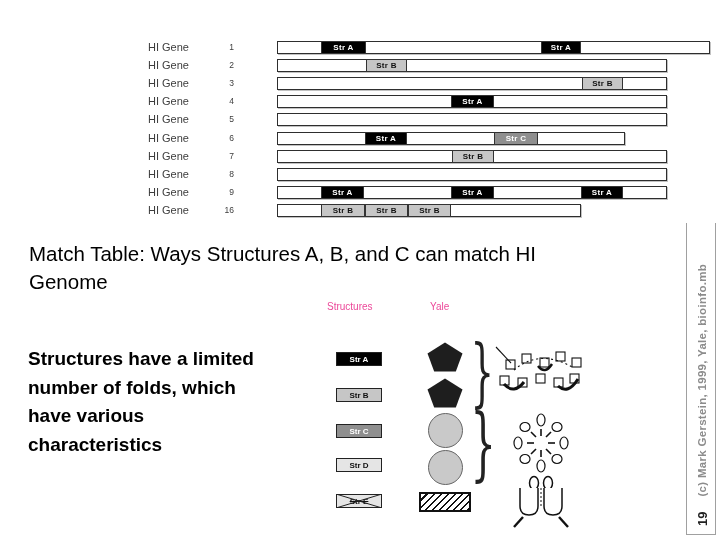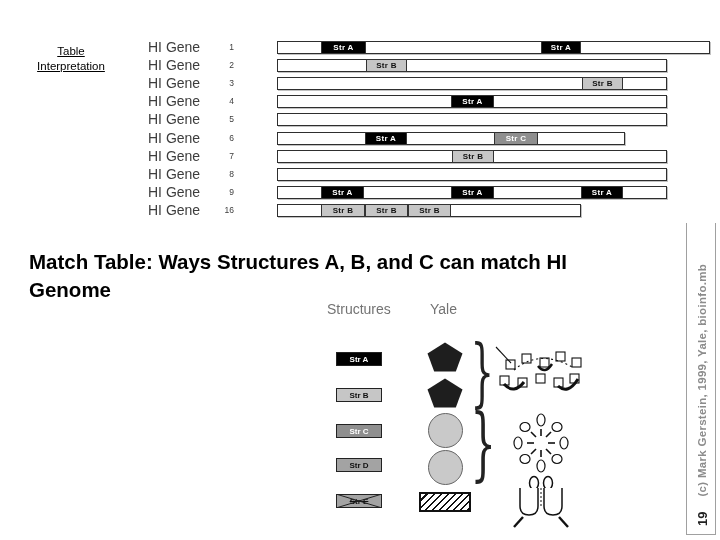--- a/index.html
+++ b/index.html
@@ -7,44 +7,44 @@
   body { font-family:"Liberation Sans", sans-serif; }
   .slide { position:relative; width:720px; height:540px; background:#fff; overflow:hidden; }
 
   
   .interp-link { position:absolute; left:21px; top:44px; width:100px; text-align:center;
     font-size:11.5px; line-height:15px; color:#000; text-decoration:underline;
     white-space:pre-line; cursor:pointer; }
 
   
   .gene-row { position:absolute; left:0; width:720px; height:13px; }
-  .gene-label { position:absolute; left:148px; top:0; font-size:14px; color:#3d3d3d; line-height:13px; }
+  .gene-label { position:absolute; left:148px; top:0; font-size:11px; color:#3d3d3d; line-height:13px; }
   .gene-num { position:absolute; left:200px; top:0; width:34px; text-align:right;
     font-size:8.5px; color:#3d3d3d; line-height:13px; }
   .gene-bar { position:absolute; left:277px; top:0; height:13px; background:#fff;
     border:1px solid #2e2e2e; box-shadow:1px 1px 0 rgba(120,120,120,.45); }
   .seg { position:absolute; top:-1px; height:13px; display:flex; align-items:center; justify-content:center;
     font-size:8px; font-weight:bold; letter-spacing:.3px; border:1px solid #333; }
 
   
-  .title { position:absolute; left:29px; top:240px; width:660px; font-size:20.5px; font-weight:bold;
-    line-height:28px; color:#000; white-space:pre-line;margin-top:8px; }
+  .title { position:absolute; left:29px; top:240px; width:660px; font-size:20.5px; font-weight:normal;
+    line-height:28px; color:#000; white-space:pre-line; }
   .body-text { position:absolute; left:28px; top:345px; width:300px; font-size:19px; font-weight:bold;
     line-height:28.5px; color:#000; white-space:pre-line; }
 
   
-  .col-hdr { position:absolute; top:301px; font-size:14px; color:#737373; }
+  .col-hdr { position:absolute; top:301px; font-size:10px; color:#ec4899; }
   .hdr-structures { left:327px; }
   .hdr-folds { left:430px; }
   .lg-box { position:absolute; left:336px; width:46px; height:14px; border:1px solid #222;
     display:flex; align-items:center; justify-content:center; font-size:8px; font-weight:bold; }
   .v-black { background:#000; color:#fff; }
   .v-lightgray { background:#c6c6c6; color:#111; }
   .v-gray { background:#8f8f8f; color:#fff; }
-  .v-white { background:#a3a3a3; color:#111;text-align:center; }
+  .v-white { background:#e5e5e5; color:#111;text-align:center; }
   .lg-0 { top:352px; } .lg-1 { top:388px; } .lg-2 { top:424px; } .lg-3 { top:458px; } .lg-4 { top:494px; }
   .cross-svg { position:absolute; left:-1px; top:-1px; width:46px; height:14px; }
 
   .fold-pent { position:absolute; left:427px; width:36px; height:30px; }
   .pent-0 { top:342px; } .pent-1 { top:378px; }
   .fold-circle { position:absolute; left:428px; width:35px; height:35px; border-radius:50%;
     background:#c9c9c9; border:1px solid #666; }
   .circ-0 { top:413px; } .circ-1 { top:450px; }
   .fold-hatch { position:absolute; left:419px; top:492px; width:52px; height:20px;
     border:2px solid #111; background:repeating-linear-gradient(135deg,#fff 0 3.5px,#111 3.5px 5px); }
@@ -65,22 +65,20 @@
   .sidebar-rot { position:absolute; left:688px; top:534px; width:310px; height:28px;
     transform-origin:0 0; transform:rotate(-90deg); display:flex; align-items:center; }
   .page-num { margin-left:8px; font-size:13px; font-weight:bold; color:#222; }
   .credit { margin-left:15px; font-size:11.5px; font-weight:bold; letter-spacing:.3px; }
 </style>
 </head>
 <body>
 
 <div class="slide">
 
-  <div class="interp-link">Table
-Interpretation</div>
 
   <div id="gene-rows">
       <div class="gene-row" style="top: 41px;">
         <span class="gene-label">HI Gene</span>
         <span class="gene-num">1</span>
         <div class="gene-bar" style="width: 433px;">
           <span class="seg" style="left: 43px; width: 45px; background: rgb(0, 0, 0); color: rgb(255, 255, 255);">Str A</span>
           <span class="seg" style="left: 263px; width: 40px; background: rgb(0, 0, 0); color: rgb(255, 255, 255);">Str A</span>
         </div>
       </div>
@@ -146,20 +144,24 @@
           <span class="seg" style="left: 43px; width: 44px; background: rgb(198, 198, 198); color: rgb(17, 17, 17);">Str B</span>
           <span class="seg" style="left: 87px; width: 43px; background: rgb(198, 198, 198); color: rgb(17, 17, 17);">Str B</span>
           <span class="seg" style="left: 130px; width: 43px; background: rgb(198, 198, 198); color: rgb(17, 17, 17);">Str B</span>
         </div>
       </div>
     </div>
 
   <div class="title">Match Table: Ways Structures A, B, and C can match HI
 Genome</div>
 
+  <div class="body-text">Structures have a limited
+number of folds, which
+have various
+characteristics</div>
 
   <div class="col-hdr hdr-structures">Structures</div>
   <div class="col-hdr hdr-folds">Yale</div>
 
   <div class="lg-box lg-0 v-black">Str A</div>
   <div class="lg-box lg-1 v-lightgray">Str B</div>
   <div class="lg-box lg-2 v-gray">Str C</div>
   <div class="lg-box lg-3 v-white">Str D</div>
   <div class="lg-box lg-4 v-white">
     <span style="text-decoration:line-through;">Str E</span>

